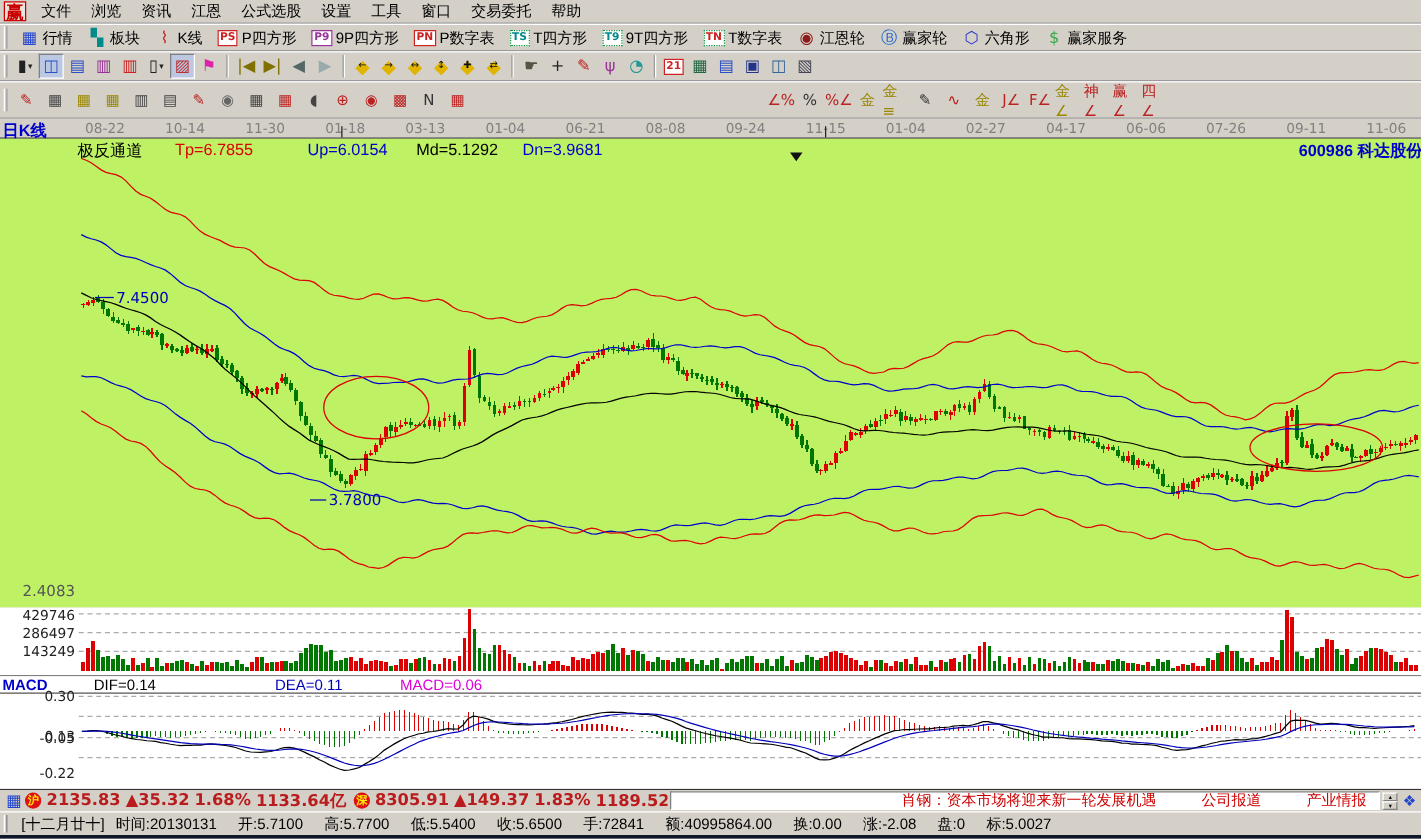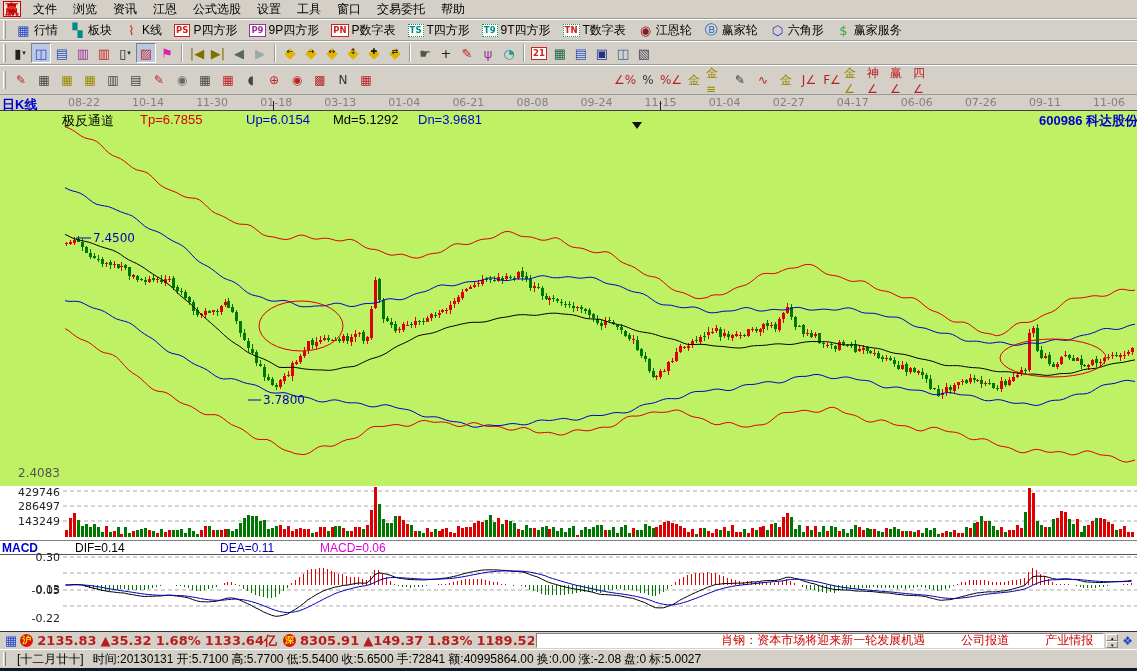--- a/index.html
+++ b/index.html
@@ -73,21 +73,21 @@
            overflow:hidden;white-space:nowrap;font-size:12px;}
   .spinner{display:flex;flex-direction:column;margin:0 2px;}
   .spinner span{width:12px;height:7px;font-size:5px;line-height:6px;text-align:center;background:#d4d0c8;
                 border:1px solid;border-color:#fff #808080 #808080 #fff;}
   #cornerico{font-size:12px;color:#2244cc;margin:0 2px;}
   
   #infobar{height:22px;border-top:1px solid #fff;border-bottom:3px solid #0f172a;display:flex;align-items:center;
            padding:0 3px;gap:9px;background:#d4d0c8;white-space:nowrap;}
   .grip2{width:3px;height:14px;border-left:1px solid #fff;border-right:1px solid #808080;margin-right:2px;}
   .kv{white-space:nowrap;}
-  #fields{display:flex;gap:3px;}
+  #fields{display:flex;gap:17px;}
 </style>
 </head>
 <body>
 
 <div id="app">
   <div id="menubar">
     <span id="logo">赢</span>
     <span id="menu-items" style="display:flex;">
         <span class="menu-item">文件</span>
         <span class="menu-item">浏览</span>

